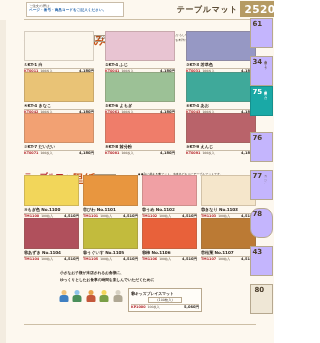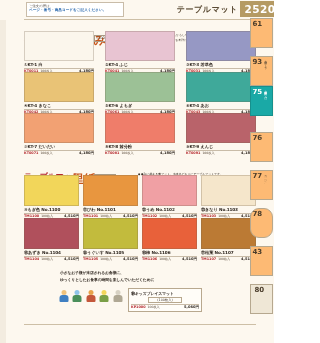--- a/index.html
+++ b/index.html
@@ -64,21 +64,21 @@
       border:1px solid #b8a88e;background:#fffdf8;padding:1.5px 2px;box-sizing:border-box;}
   .promo-card .pc-t{font-size:4px;font-weight:bold;color:#2e261f;letter-spacing:-.2px;}
   .promo-card .pc-q{font-size:3.3px;color:#4a4038;text-align:center;
       border:1px solid #b8a88e;margin:1px auto;width:32px;}
   .promo-card .pc-r{display:flex;gap:2px;border-top:.5px solid #c9bca8;
       padding-top:.6px;margin-top:.6px;}
 
   
   .tabs{position:absolute;right:0;top:18px;width:26px;height:322px;}
   .tab{position:absolute;right:1px;width:23px;height:30px;
-      border:.6px solid #b6a88f;background:#fdba74;box-sizing:border-box;
+      border:.6px solid #b6a88f;background:#c4b5fd;box-sizing:border-box;
       display:flex;align-items:flex-start;padding:2px 1.5px;overflow:hidden;}
   .tab .tn{font-size:7px;font-weight:bold;color:#4a3c2a;line-height:1;}
   .tab .tt{font-size:2.8px;color:#5a4a38;margin-left:1px;line-height:1.25;
       writing-mode:vertical-rl;max-height:24px;overflow:hidden;}
   .tab.on{background:#1aa9a6;border-color:#17908d;}
   .tab.on .tn,.tab.on .tt{color:#ffffff;}
   .tab.last{background:#efe7d6;justify-content:center;}
   .leftedge{position:absolute;left:0;top:0;width:6px;height:343px;background:#f3ece0;}
   .botline{position:absolute;left:24px;bottom:18px;width:232px;height:1px;background:#cdbfa6;}
 </style>
@@ -322,21 +322,21 @@
   </div>
 
   <div class="botline"></div>
 
   <div class="tabs" id="tabs-root">
       <div class="tab" style="top: 0px;">
         <span class="tn">61</span>
         <span class="tt">割烹・厨房用品</span>
       </div>
       <div class="tab" style="top: 38px;">
-        <span class="tn">93</span>
+        <span class="tn">34</span>
         <span class="tt">食器・カトラリー</span>
       </div>
       <div class="tab on" style="top: 68px;">
         <span class="tn">75</span>
         <span class="tt">紙製品・おしぼり</span>
       </div>
       <div class="tab" style="top: 114px; margin-left: 47px;">
         <span class="tn">76</span>
         <span class="tt">卓上用品</span>
       </div>

